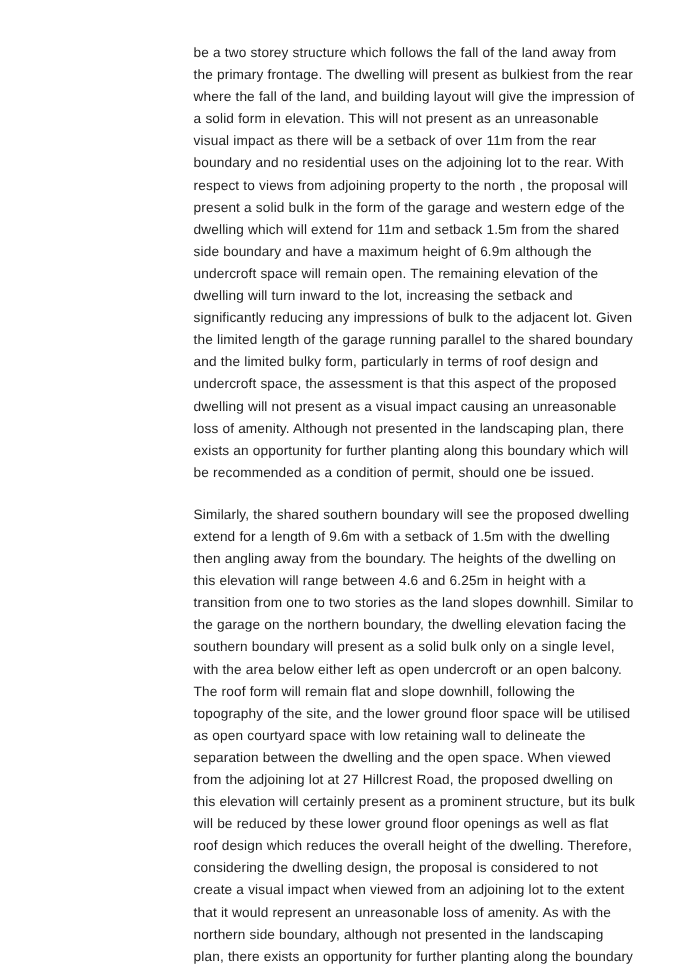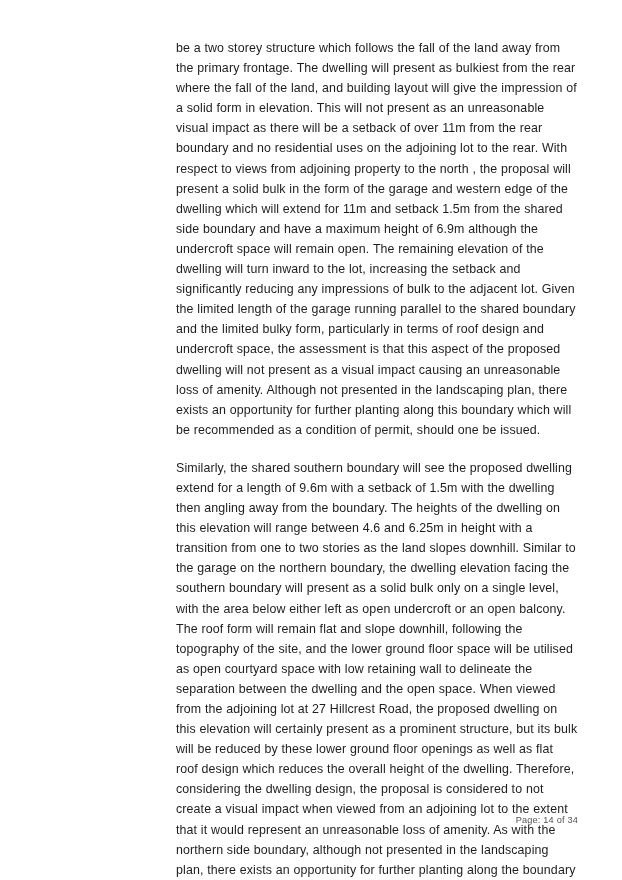--- a/index.html
+++ b/index.html
@@ -65,17 +65,14 @@
 <div class="page">
 
   <div class="text-column">
 
     <p class="para">be a two storey structure which follows the fall of the land away from the primary frontage. The dwelling will present as bulkiest from the rear where the fall of the land, and building layout will give the impression of a solid form in elevation. This will not present as an unreasonable visual impact as there will be a setback of over 11m from the rear boundary and no residential uses on the adjoining lot to the rear. With respect to views from adjoining property to the north , the proposal will present a solid bulk in the form of the garage and western edge of the dwelling which will extend for 11m and setback 1.5m from the shared side boundary and have a maximum height of 6.9m although the undercroft space will remain open. The remaining elevation of the dwelling will turn inward to the lot, increasing the setback and significantly reducing any impressions of bulk to the adjacent lot. Given the limited length of the garage running parallel to the shared boundary and the limited bulky form, particularly in terms of roof design and undercroft space, the assessment is that this aspect of the proposed dwelling will not present as a visual impact causing an unreasonable loss of amenity. Although not presented in the landscaping plan, there exists an opportunity for further planting along this boundary which will be recommended as a condition of permit, should one be issued.</p>
 
     <p class="para"><span>Similarly, the shared southern boundary will see the proposed dwelling extend for a length of 9.6m with a setback of 1.5m with the dwelling then angling away from the boundary. The heights of the dwelling on this elevation will range between 4.6 and 6.25m in height with a transition from one to two stories as the land slopes downhill. Similar to the garage on the northern boundary, the dwelling elevation facing the southern boundary will present as a solid bulk only on a single level, with the area below either left as open undercroft or an open balcony. The roof form will remain flat and slope downhill, following the topography of the site, and the lower ground floor space will be utilised as open courtyard space with low retaining wall to delineate the separation between the dwelling and the open space. When viewed from the adjoining lot at 27 Hillcrest Road, the proposed dwelling on this elevation will certainly present as a prominent structure, but its bulk will be reduced by these lower ground floor openings as well as flat roof design which reduces the overall height of the dwelling. Therefore, considering the dwelling design, the proposal is considered to not create a visual impact when viewed from an adjoining lot to the extent that it would represent an unreasonable loss of amenity.  As with the northern side boundary, although not presented in the landscaping plan, there exists an opportunity for further planting along the boundary which will be recommended in the permit</span></p>
 
   </div>
 
-  <div class="footer">
-    <span>Page: 14 of 34</span>
-  </div>
 
 </div>
 
 </body></html>

